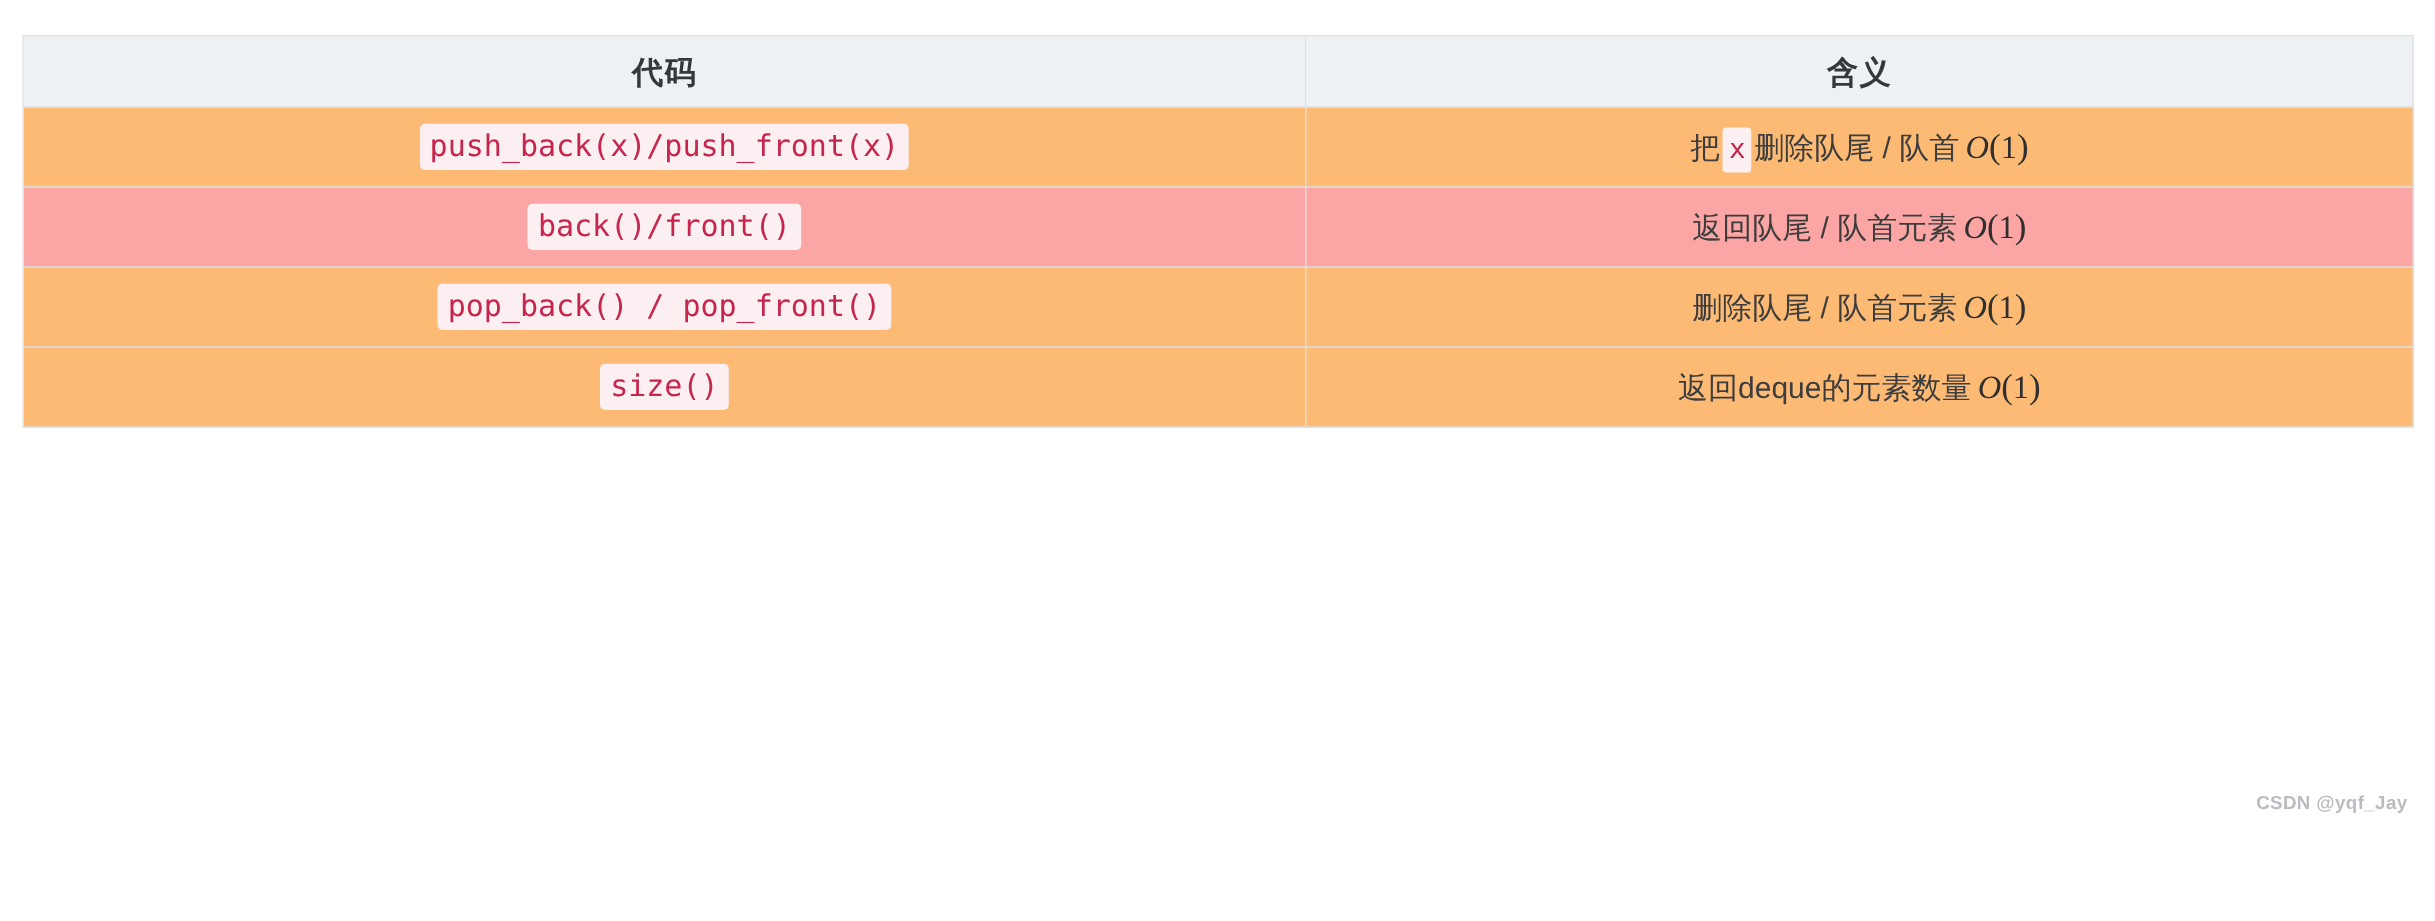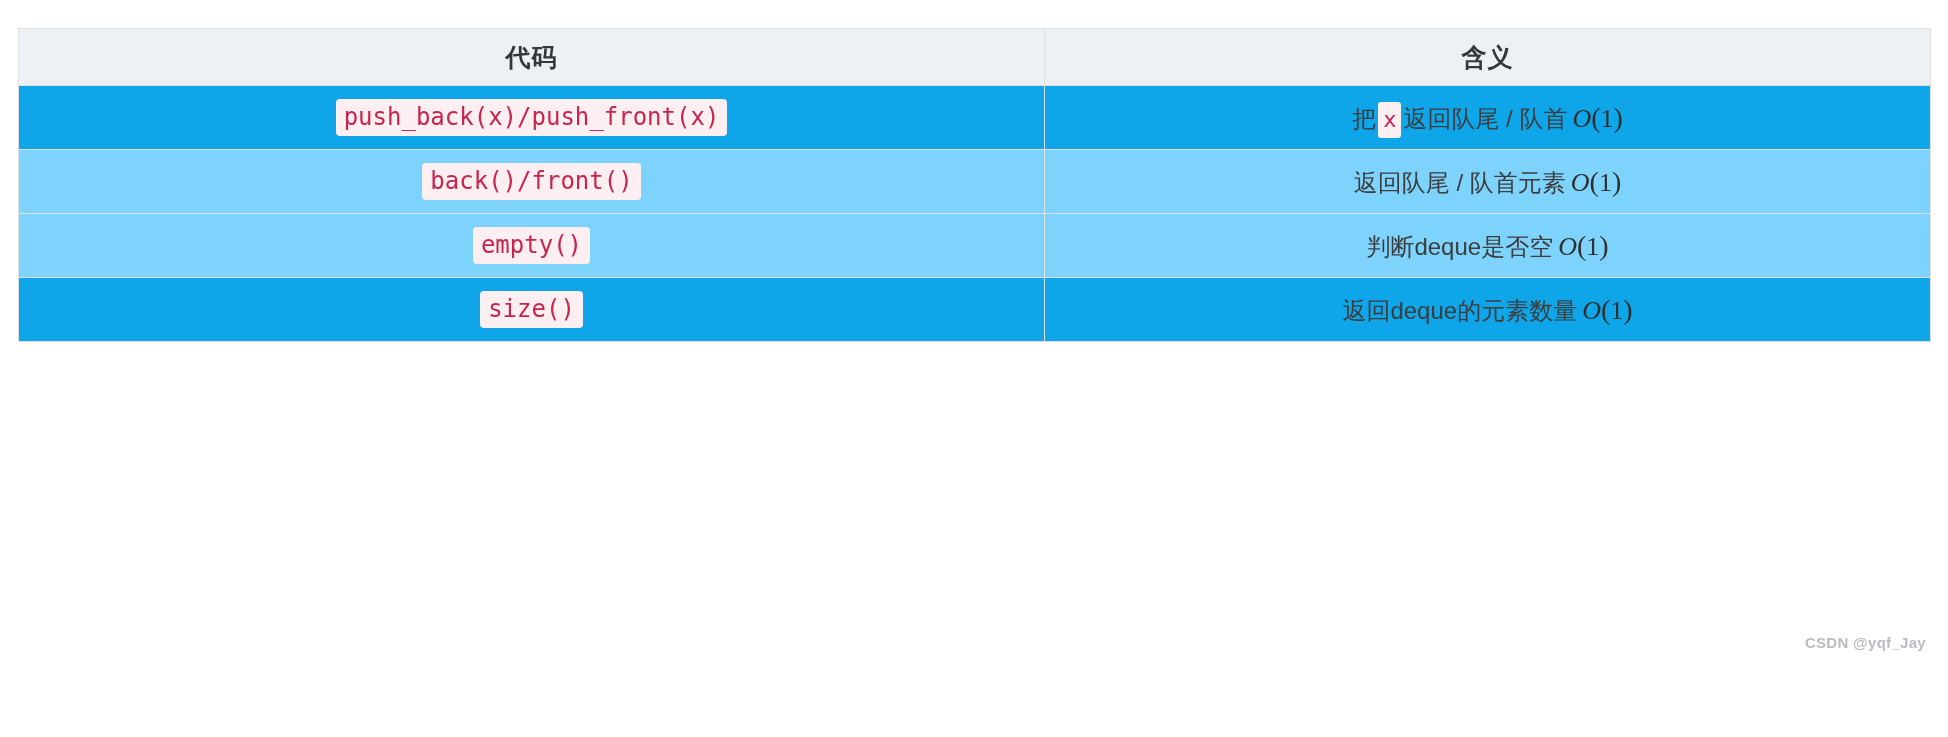--- a/index.html
+++ b/index.html
@@ -51,24 +51,24 @@
   table.api-table thead th {
     background: #eef1f4;
     height: 56px;
     font-size: 25px;
     font-weight: bold;
     color: #34383d;
     letter-spacing: 1px;
   }
 
   table.api-table tbody tr {
-    background: #0ea5e9;
+    background: #fdba74;
   }
   table.api-table tbody tr.striped {
-    background: #7dd3fc;
+    background: #fca5a5;
   }
 
   table.api-table tbody td {
     height: 63px;
     font-size: 24px;
     color: #3f3f3f;
     line-height: 1.5;
   }
 
   
@@ -146,29 +146,29 @@
       </colgroup>
       <thead>
         <tr>
           <th>代码</th>
           <th>含义</th>
         </tr>
       </thead>
       <tbody id="table-body">
           <tr>
             <td><span class="code-chip">push_back(x)/push_front(x)</span></td>
-            <td><span class="meaning-text"><span>把</span><span class="inline-code">x</span><span>返回队尾 / 队首</span><span class="bigo"><span>O</span><span class="paren">(</span><span class="num">1</span><span class="paren">)</span></span></span></td>
+            <td><span class="meaning-text"><span>把</span><span class="inline-code">x</span><span>删除队尾 / 队首</span><span class="bigo"><span>O</span><span class="paren">(</span><span class="num">1</span><span class="paren">)</span></span></span></td>
           </tr>
           <tr class="striped">
             <td><span class="code-chip">back()/front()</span></td>
             <td><span class="meaning-text"><span>返回队尾 / 队首元素</span><span class="bigo"><span>O</span><span class="paren">(</span><span class="num">1</span><span class="paren">)</span></span></span></td>
           </tr>
-          <tr class="striped">
-            <td><span class="code-chip">empty()</span></td>
-            <td><span class="meaning-text"><span>判断deque是否空</span><span class="bigo"><span>O</span><span class="paren">(</span><span class="num">1</span><span class="paren">)</span></span></span></td>
+          <tr>
+            <td><span class="code-chip">pop_back() / pop_front()</span></td>
+            <td><span class="meaning-text"><span>删除队尾 / 队首元素</span><span class="bigo"><span>O</span><span class="paren">(</span><span class="num">1</span><span class="paren">)</span></span></span></td>
           </tr>
           <tr>
             <td><span class="code-chip">size()</span></td>
             <td><span class="meaning-text"><span>返回deque的元素数量</span><span class="bigo"><span>O</span><span class="paren">(</span><span class="num">1</span><span class="paren">)</span></span></span></td>
           </tr>
         </tbody>
     </table>
   </div>
 
   <div class="watermark">CSDN @yqf_Jay</div>

